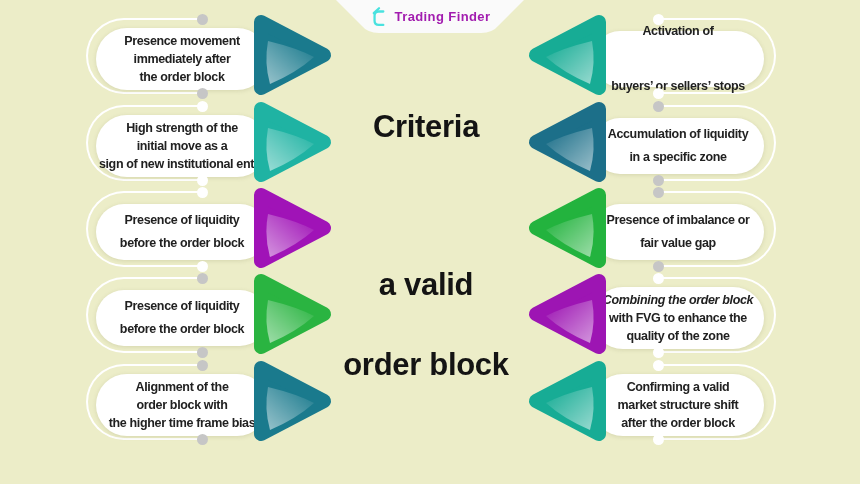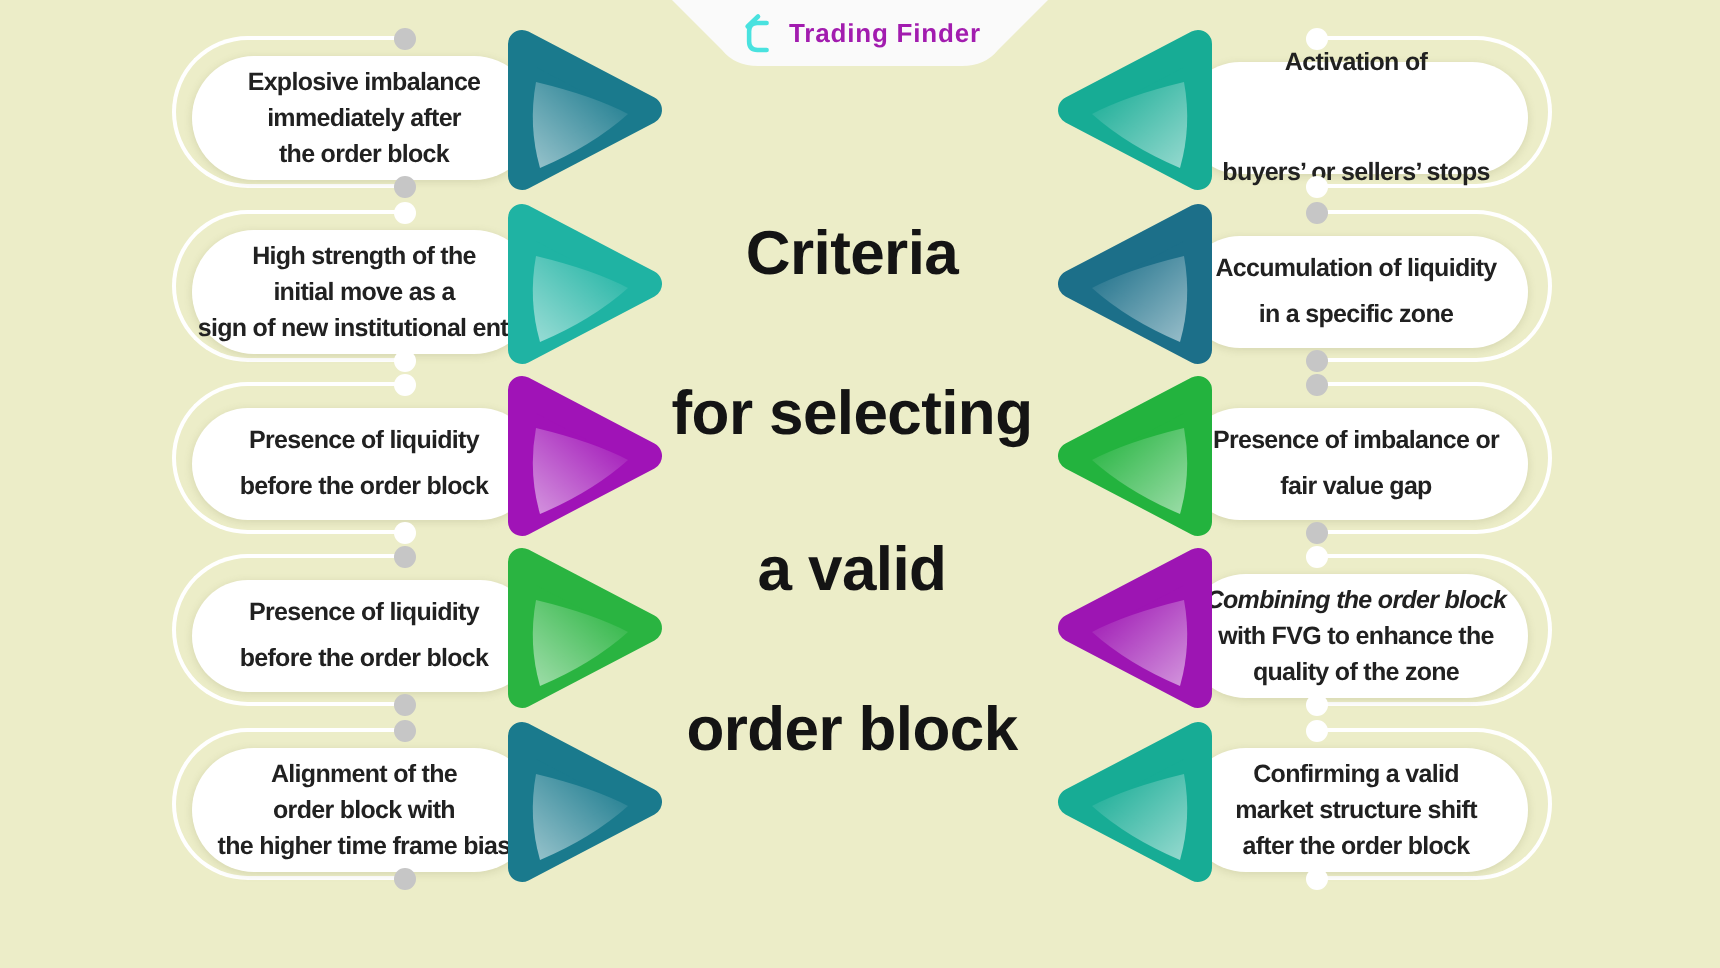--- a/index.html
+++ b/index.html
@@ -48,28 +48,27 @@
   </svg>
   <div id="logo">
     <svg width="19" height="22" viewBox="0 0 20 22">
       <path d="M4 7 L9.5 1.8" stroke="#49E2DF" stroke-width="2.4" fill="none" stroke-linecap="round"></path>
       <path d="M14 5.2 L9 5.2 Q4.8 5.2 4.8 9.6 L4.8 15 Q4.8 19.4 9.2 19.4 L14 19.4" stroke="#49E2DF" stroke-width="2.4" fill="none" stroke-linecap="round" stroke-linejoin="round"></path>
     </svg>
     <span class="brand-text">Trading Finder</span>
   </div>
 
   <div class="title-line" style="top:110px">Criteria</div>
-  <div class="title-line" style="top:190px">for selecting</div>
   <div class="title-line" style="top:268px">a valid</div>
   <div class="title-line" style="top:348px">order block</div>
 
   <div id="rows">
     <div class="ring left" style="left: 86px; width: 119px; top: 18px; height: 76px;"></div>
     <div class="pill" style="left: 96px; width: 172px; top: 28px; height: 62px;">
-        <div class="pill-line" style="line-height: 18px;">Explosive imbalance</div>
+        <div class="pill-line" style="line-height: 18px;">Presence movement</div>
         <div class="pill-line" style="line-height: 18px;">immediately after</div>
         <div class="pill-line" style="line-height: 18px; text-align: center;">the order block</div>
       </div>
     <div class="dot dot-top" style="left: 196.5px; top: 13.5px; background: rgb(198, 198, 198);"></div>
     <div class="dot dot-bottom" style="left: 196.5px; top: 87.5px; background: rgb(198, 198, 198);"></div>
     <svg class="arrow" viewBox="0 0 84 88" style="left: 253px; top: 11px;">
       <path class="tri" d="M8 11 L71 44 L8 77 Z" stroke-width="14" stroke-linejoin="round" fill="#1A7A8D" stroke="#1A7A8D"></path>
       <path class="hl" d="M15 30 Q44 37 61 46 Q43 62 17 73 Q11 52 15 30 Z" fill="url(#hlgrad)"></path>
     </svg>
 

